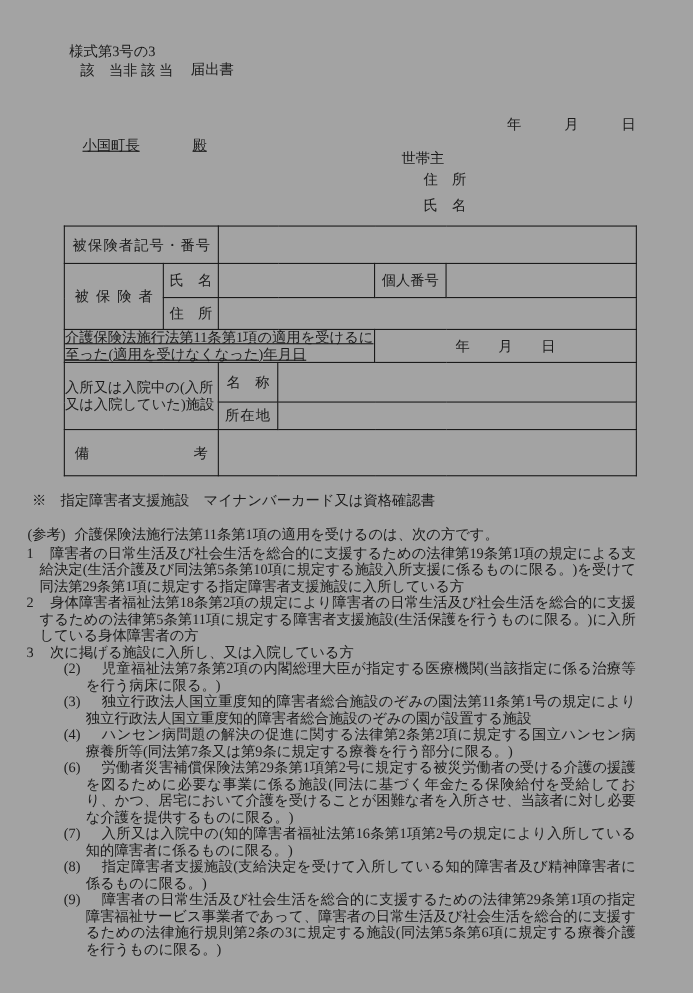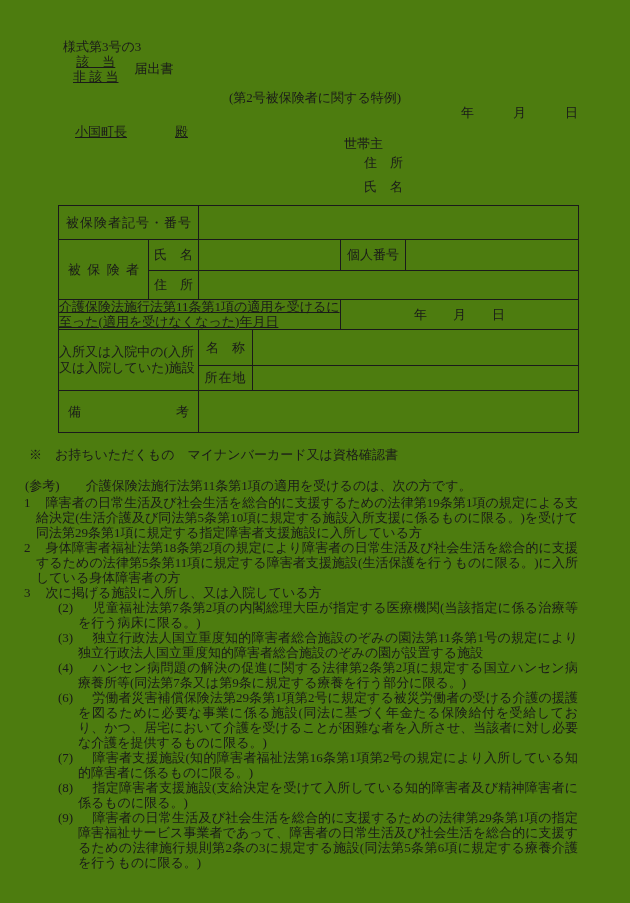--- a/index.html
+++ b/index.html
@@ -1,36 +1,36 @@
 <!DOCTYPE html>
 <html><head>
 <meta charset="utf-8">
 <style>
   html,body{margin:0;padding:0;background:#e8e8e8;}
   .page{
     position:relative;
     width:630px;height:903px;
-    background:#4d7c0f;
+    background:#a3a3a3;
     font-family:"Liberation Serif","DejaVu Serif",serif;
     color:#1a1a1a;
     font-size:13px;
     overflow:hidden;
   }
   .abs{position:absolute;}
   .form-no{left:63px;top:38px;}
   .title-row{left:63px;top:54px;display:flex;align-items:center;}
   .title-main{font-size:13px;letter-spacing:0.3px;}
-  .stack{display:inline-flex;flex-direction:column;margin-left:10px;line-height:15px;text-align:center;text-decoration:underline;}
+  .stack{display:inline-flex;flex-direction:row;margin-left:10px;line-height:15px;text-align:center;}
   .stack span{display:block;}
   .title-suffix{margin-left:16px;}
   .subtitle{left:0;top:89px;width:100%;text-align:center;}
   .date-line{right:52px;top:104px;}
   .addressee-row{left:75px;top:123px;text-decoration:underline;}
   .addressee-row .honorific{margin-left:48px;}
-  .householder{left:344px;top:137px;line-height:13px;font-family:Liberation Serif, serif;}
+  .householder{left:365px;top:137px;line-height:13px;font-family:Liberation Serif, serif;}
   .hh-line{margin:6px 0 0 20px;}
   .hh-line2{margin:11px 0 0 20px;}
 
   table.main{
     position:absolute;left:58px;top:205px;
     width:520px;border-collapse:collapse;table-layout:fixed;
   }
   table.main td{
     border:1px solid #1a1a1a;
     padding:0;
@@ -42,21 +42,21 @@
   td.lbll{text-align:left;padding:0 4px;line-height:16px;}
   td.small{font-size:12.5px;line-height:14.5px;padding:0 4px;text-decoration:underline;}
   td.center{text-align:center;}
   td.sp1{letter-spacing:1px;}
   .jwrap{width:100%;box-sizing:border-box;}
   .pad6{padding:0 7px;}
   .pad8{padding:0 9px;}
 
   .bring-note{left:29px;top:446px;}
   .ref-heading{left:25px;top:477px;}
-  .ref-heading .ref-text{margin-left:26px;text-align:center;}
+  .ref-heading .ref-text{margin-left:8px;text-align:center;}
 
   .ref-list{
     left:24px;top:495px;width:554px;
     line-height:15px;text-align:justify;
   }
   .itm{padding-left:12px;text-indent:-12px;}
   .itm > .num{margin-right:15px;}
   .sub{padding-left:54px;text-indent:-20px;}
   .sub > .num{margin-right:19px;}
 </style>
@@ -68,21 +68,20 @@
   <div class="abs form-no">様式第3号の3</div>
 
   <div class="abs title-row">
     <span class="stack">
       <span>該　当</span>
       <span>非 該 当</span>
     </span>
     <span class="title-suffix">届出書</span>
   </div>
 
-  <div class="abs subtitle">(第2号被保険者に関する特例)</div>
 
   <div class="abs date-line">年　　　月　　　日</div>
 
   <div class="abs addressee-row">
     <span>小国町長</span><span class="honorific">殿</span>
   </div>
 
   <div class="abs householder">
     <div>世帯主</div>
     <div class="hh-line">住　所</div>
@@ -151,21 +150,21 @@
             <div class="jwrap pad8" style="display: flex; justify-content: space-between;">
               <span>備</span>
               <span>考</span>
             </div>
           </td>
       <td colspan="4"></td>
     </tr>
   </tbody>
     </table>
 
-  <div class="abs bring-note">※　お持ちいただくもの　マイナンバーカード又は資格確認書</div>
+  <div class="abs bring-note">※　指定障害者支援施設　マイナンバーカード又は資格確認書</div>
 
   <div class="abs ref-heading">
     <span>(参考)</span><span class="ref-text">介護保険法施行法第11条第1項の適用を受けるのは、次の方です。</span>
   </div>
 
   <div class="abs ref-list">
     <div class="itm">
       <span class="num">1</span><span>障害者の日常生活及び社会生活を総合的に支援するための法律第19条第1項の規定による支給決定(生活介護及び同法第5条第10項に規定する施設入所支援に係るものに限る。)を受けて同法第29条第1項に規定する指定障害者支援施設に入所している方</span>
     </div>
     <div class="itm">
@@ -180,21 +179,21 @@
     <div class="sub">
       <span class="num">(3)</span><span>独立行政法人国立重度知的障害者総合施設のぞみの園法第11条第1号の規定により独立行政法人国立重度知的障害者総合施設のぞみの園が設置する施設</span>
     </div>
     <div class="sub">
       <span class="num">(4)</span><span>ハンセン病問題の解決の促進に関する法律第2条第2項に規定する国立ハンセン病療養所等(同法第7条又は第9条に規定する療養を行う部分に限る。)</span>
     </div>
     <div class="sub">
       <span class="num">(6)</span><span>労働者災害補償保険法第29条第1項第2号に規定する被災労働者の受ける介護の援護を図るために必要な事業に係る施設(同法に基づく年金たる保険給付を受給しており、かつ、居宅において介護を受けることが困難な者を入所させ、当該者に対し必要な介護を提供するものに限る。)</span>
     </div>
     <div class="sub">
-      <span class="num">(7)</span><span>障害者支援施設(知的障害者福祉法第16条第1項第2号の規定により入所している知的障害者に係るものに限る。)</span>
+      <span class="num">(7)</span><span>入所又は入院中の(知的障害者福祉法第16条第1項第2号の規定により入所している知的障害者に係るものに限る。)</span>
     </div>
     <div class="sub">
       <span class="num">(8)</span><span>指定障害者支援施設(支給決定を受けて入所している知的障害者及び精神障害者に係るものに限る。)</span>
     </div>
     <div class="sub">
       <span class="num">(9)</span><span>障害者の日常生活及び社会生活を総合的に支援するための法律第29条第1項の指定障害福祉サービス事業者であって、障害者の日常生活及び社会生活を総合的に支援するための法律施行規則第2条の3に規定する施設(同法第5条第6項に規定する療養介護を行うものに限る。)</span>
     </div>
   </div>
 
 </div>

